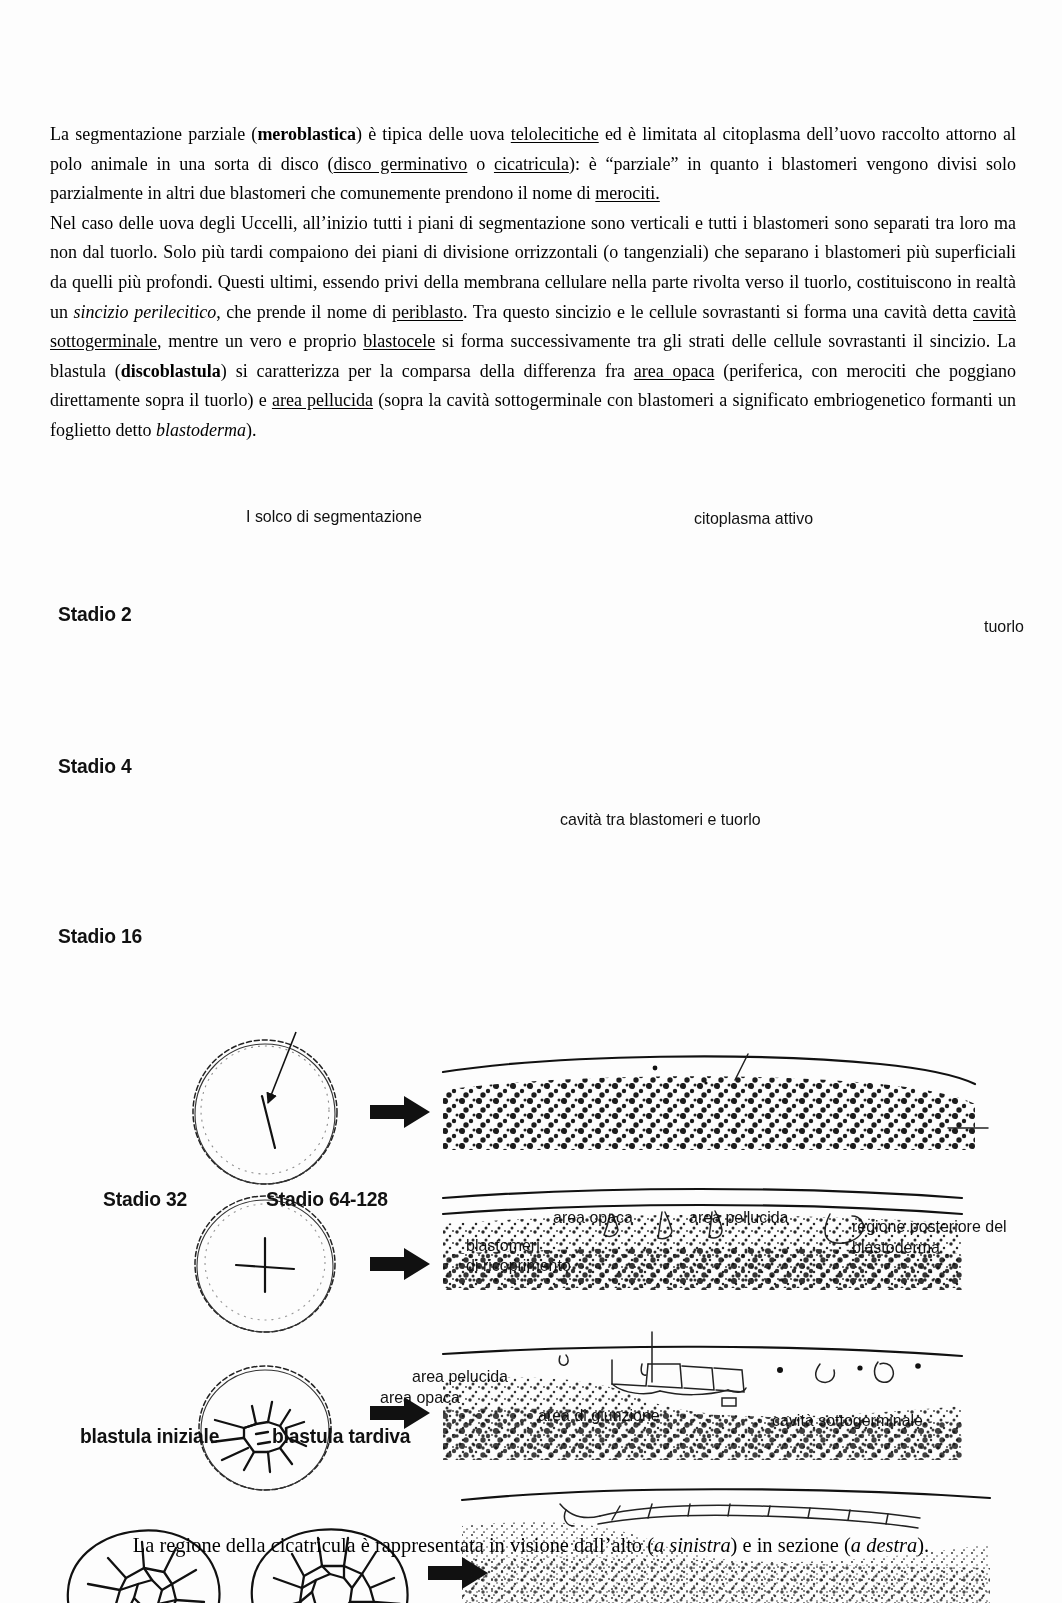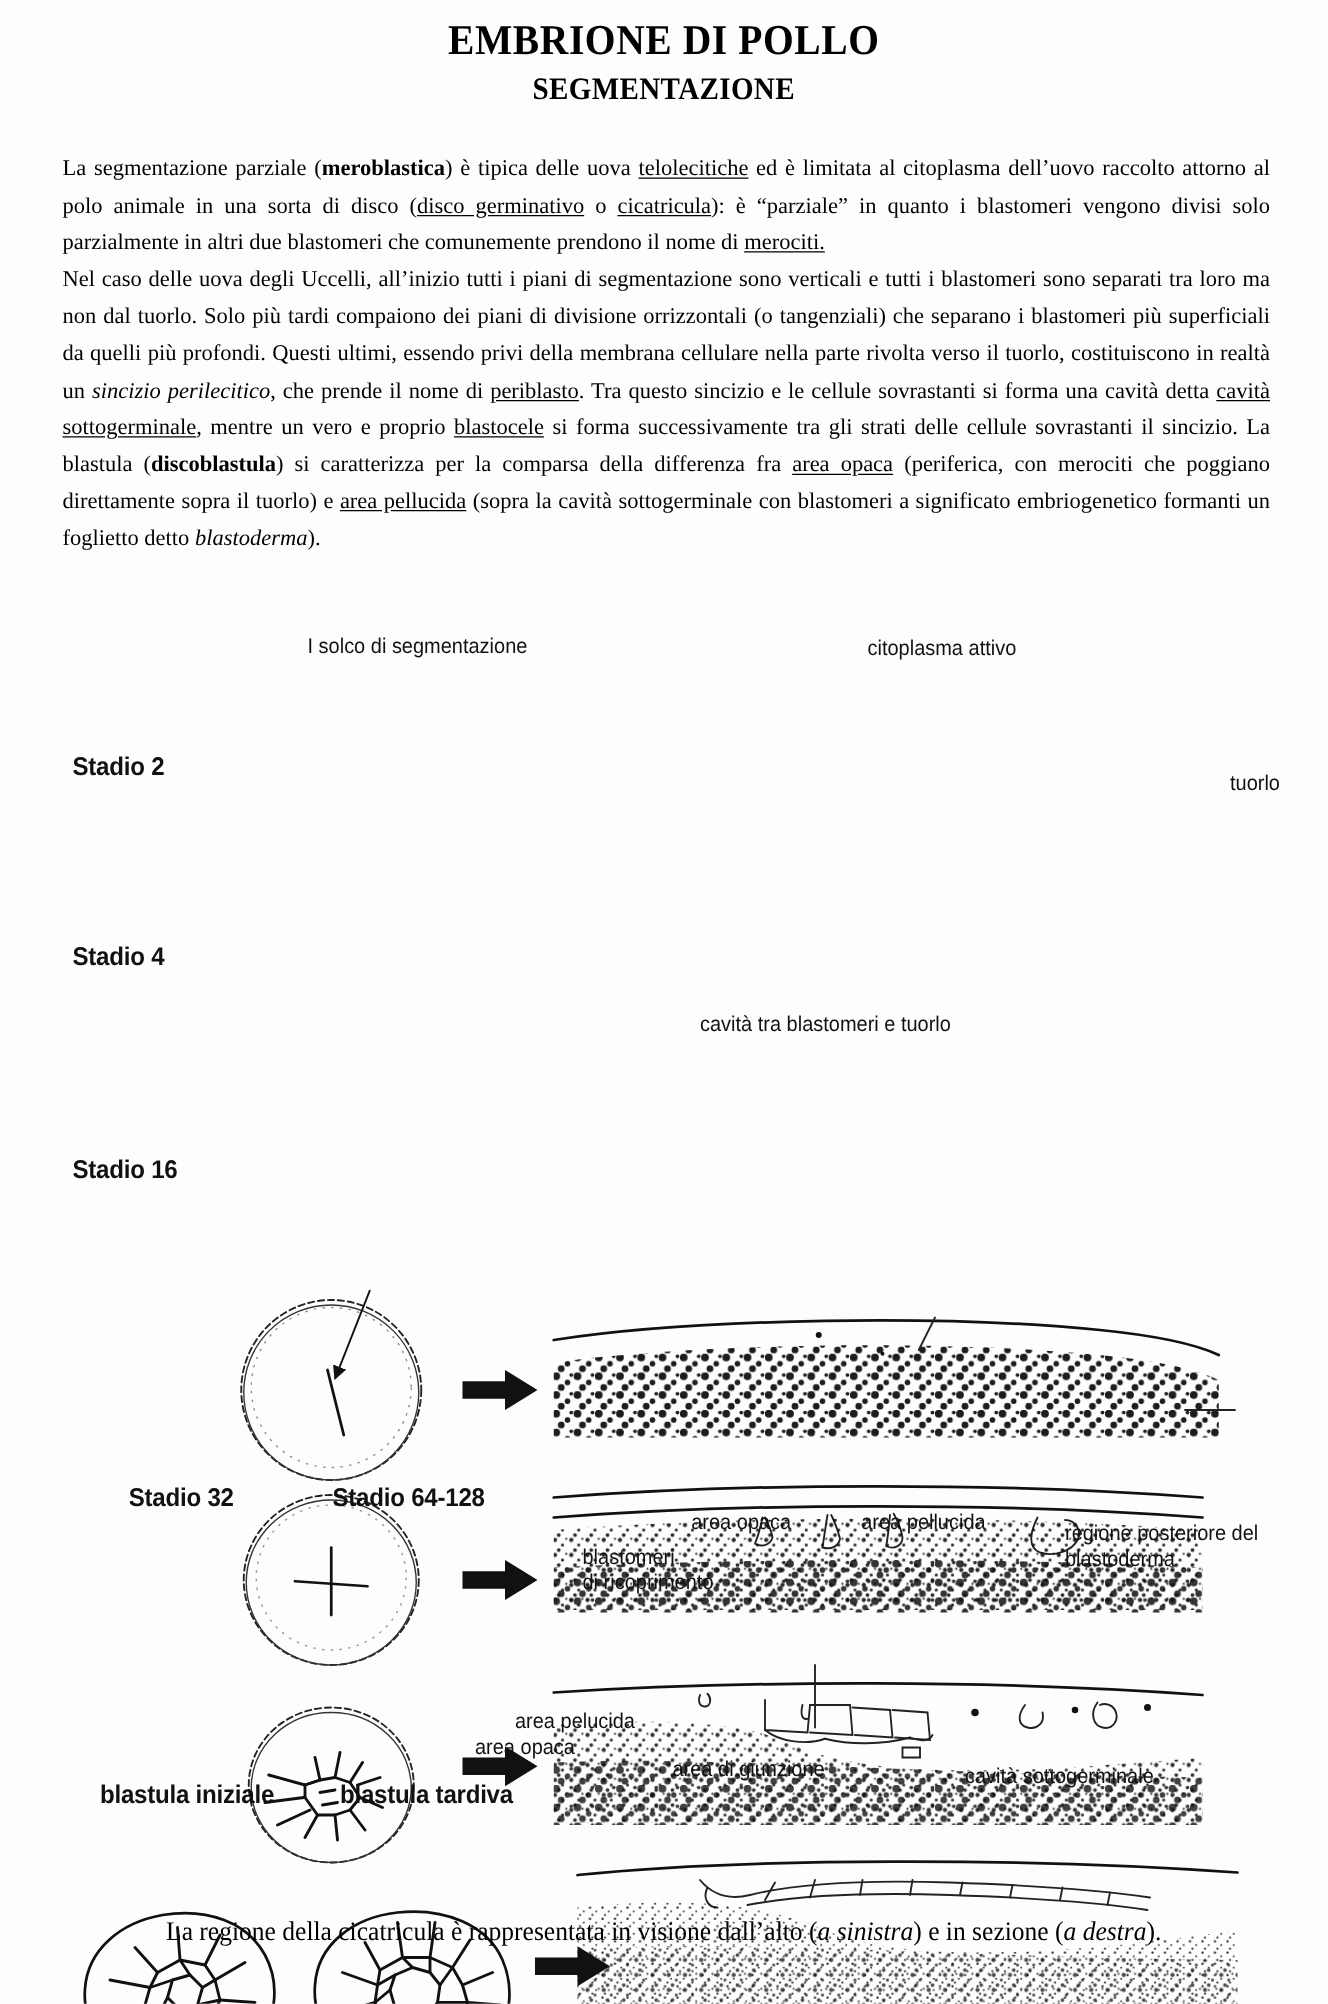--- a/index.html
+++ b/index.html
@@ -102,24 +102,20 @@
   .thin { fill: none; stroke: #222; stroke-width: 1.5; stroke-linecap: round; }
   .hair { fill: none; stroke: #333; stroke-width: 1.1; }
   .cellnet { fill: none; stroke: #111; stroke-width: 2.3; stroke-linejoin: round; stroke-linecap: round; }
   .leader { fill: none; stroke: #111; stroke-width: 1.6; }
 </style>
 </head>
 <body>
 
 <div class="page">
 
-  <div class="title-block">
-    <div class="doc-title">EMBRIONE DI POLLO</div>
-    <div class="doc-subtitle">SEGMENTAZIONE</div>
-  </div>
 
   <div class="body-text">
     <p><span>La segmentazione parziale (</span><span class="b">meroblastica</span><span>) è tipica delle uova </span><span class="u">telolecitiche</span><span> ed è limitata al citoplasma dell’uovo raccolto attorno al polo animale in una sorta di disco (</span><span class="u">disco germinativo</span><span> o </span><span class="u">cicatricula</span><span>): è “parziale” in quanto i blastomeri vengono divisi solo parzialmente in altri due blastomeri che comunemente prendono il nome di </span><span class="u">merociti.</span></p>
     <p><span>Nel caso delle uova degli Uccelli, all’inizio tutti i piani di segmentazione sono verticali e tutti i blastomeri sono separati tra loro ma non dal tuorlo. Solo più tardi compaiono dei piani di divisione orrizzontali (o tangenziali) che separano i blastomeri più superficiali da quelli più profondi. Questi ultimi, essendo privi della membrana cellulare nella parte rivolta verso il tuorlo, costituiscono in realtà un </span><span class="i">sincizio perilecitico</span><span>, che prende il nome di </span><span class="u">periblasto</span><span>. Tra questo sincizio e le cellule sovrastanti si forma una cavità detta </span><span class="u">cavità sottogerminale</span><span>, mentre un vero e proprio </span><span class="u">blastocele</span><span> si forma successivamente tra gli strati delle cellule sovrastanti il sincizio. La blastula (</span><span class="b">discoblastula</span><span>) si caratterizza per la comparsa della differenza fra </span><span class="u">area opaca</span><span> (periferica, con merociti che poggiano direttamente sopra il tuorlo) e </span><span class="u">area   pellucida</span><span> (sopra la cavità sottogerminale con blastomeri a significato embriogenetico formanti un foglietto detto </span><span class="i">blastoderma</span><span>).</span></p>
   </div>
 
   <div class="figure">
 
     <svg class="art" width="1062" height="985" viewBox="0 0 1062 985" aria-hidden="true">
       <defs>

